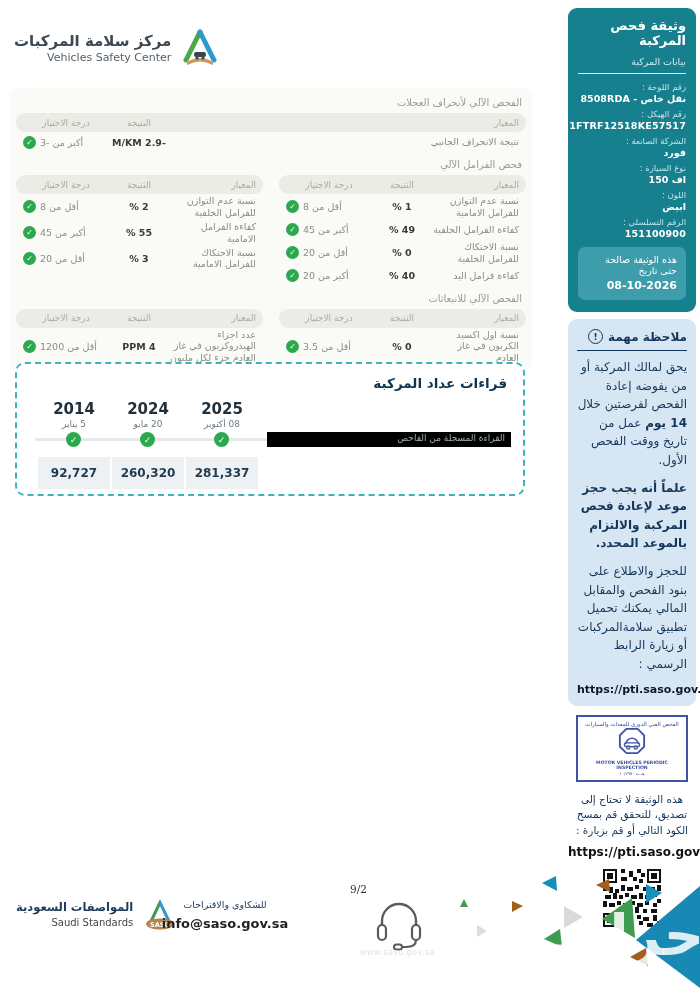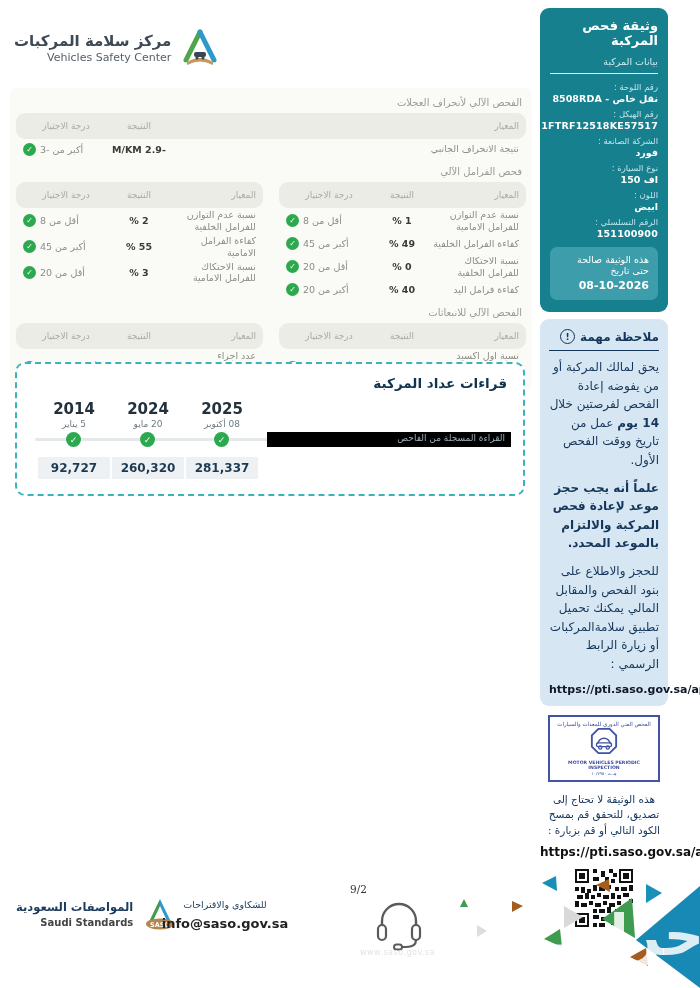--- a/index.html
+++ b/index.html
@@ -9,21 +9,21 @@
   
   .vsc-logo{position:absolute;left:14px;top:28px;display:flex;align-items:center;gap:8px;}
   .vsc-text{text-align:right;}
   .vsc-ar{font-size:15px;font-weight:bold;color:#3d4a55;}
   .vsc-en{font-size:11px;color:#55606a;margin-top:1px;}
 
   
   .main-panel{position:absolute;left:10px;top:88px;width:522px;background:#fafaf7;border-radius:8px;padding:2px 0 6px;}
   .sec-title{color:#9b9b93;font-size:10px;text-align:right;margin:7px 10px 5px;direction:rtl;}
   .tbl{margin:0 6px;}
-  .thead{display:flex;direction:ltr;background:#ececе6;background:#ececE6;border-radius:9px;height:26px;align-items:center;color:#abab a3;color:#ababa3;font-size:9px;padding:0 7px;}
+  .thead{display:flex;direction:ltr;background:#ececе6;background:#ececE6;border-radius:9px;height:19px;align-items:center;color:#abab a3;color:#ababa3;font-size:9px;padding:0 7px;}
   .trow{display:flex;direction:ltr;align-items:center;min-height:18px;padding:1px 7px;font-size:9.5px;}
   .tc-pass{width:86px;display:flex;align-items:center;gap:4px;color:#8d8d85;}
   .tc-res{width:60px;text-align:center;font-weight:bold;color:#3a3a38;direction:ltr;unicode-bidi:bidi-override;}
   .tc-crit{flex:1;text-align:right;color:#8d8d85;direction:rtl;line-height:1.25;}
   .th-pass{width:86px;text-align:center;}
   .th-res{width:60px;text-align:center;}
   .th-crit{flex:1;text-align:right;direction:rtl;}
   .check{display:inline-flex;width:13px;height:13px;border-radius:50%;background:#2ca94e;color:#fff;font-size:8px;align-items:center;justify-content:center;flex:none;}
   .check::before{content:"✓";font-weight:bold;}
   .pair{display:flex;direction:rtl;gap:16px;margin:0 6px;}
@@ -33,24 +33,24 @@
   .odo-box{position:absolute;left:15px;top:362px;width:506px;height:130px;border:2px dashed #3ab3ba;border-radius:10px;background:#fff;}
   .odo-title{position:absolute;right:16px;top:11px;font-weight:bold;color:#10354f;font-size:13.5px;direction:rtl;}
   .odo-col{position:absolute;width:70px;text-align:center;top:36px;}
   .odo-year{font-size:15px;font-weight:bold;color:#22313c;}
   .odo-date{font-size:9px;color:#6b7a84;margin-top:1px;direction:rtl;}
   .odo-line{position:absolute;left:18px;top:74px;width:234px;height:3px;background:#e4e8e8;border-radius:2px;}
   .odo-strip{position:absolute;left:250px;right:12px;top:68px;height:15px;background:#000000;}
   .odo-strip-label{position:absolute;right:6px;top:1px;font-size:9px;color:#9fafb6;direction:rtl;}
   .odo-check{position:absolute;top:68px;width:15px;height:15px;border-radius:50%;background:#2ca94e;color:#fff;font-size:9px;display:flex;align-items:center;justify-content:center;}
   .odo-check::before{content:"✓";font-weight:bold;}
-  .odo-cell{position:absolute;top:93px;width:72px;height:22px;background:#edf1f3;display:flex;align-items:center;justify-content:center;font-size:12px;font-weight:bold;color:#1f3a50;}
+  .odo-cell{position:absolute;top:93px;width:72px;height:32px;background:#edf1f3;display:flex;align-items:center;justify-content:center;font-size:12px;font-weight:bold;color:#1f3a50;}
 
   
-  .sidebar{position:absolute;left:540px;top:8px;width:128px;}
+  .sidebar{position:absolute;left:568px;top:8px;width:128px;}
   .teal{background:#17808f;border-radius:9px;padding:10px 10px 12px;color:#fff;}
   .sb-title{font-size:13px;font-weight:bold;text-align:right;direction:rtl;}
   .sb-sub{font-size:9.5px;color:#d6ecef;text-align:right;direction:rtl;margin-top:8px;}
   .sb-hr{border:0;border-top:1px solid rgba(255,255,255,.9);margin:6px 0 8px;}
   .fld{margin-bottom:5px;text-align:right;direction:rtl;}
   .fld-l{font-size:8.5px;color:#bfe2e8;}
   .fld-v{font-size:9.5px;font-weight:bold;margin-top:1px;letter-spacing:.2px;}
   .badge{background:#3e9daa;border-radius:7px;padding:7px 9px 8px;margin-top:8px;text-align:right;direction:rtl;}
   .badge-l{font-size:9.5px;}
   .badge-d{font-size:11px;font-weight:bold;margin-top:3px;}
@@ -68,21 +68,21 @@
   .stamp-bot{font-size:4.6px;font-weight:bold;margin-top:1px;}
   .stamp-sub{font-size:4.2px;margin-top:1px;}
   .verify{margin-top:10px;font-size:10.5px;color:#12355c;text-align:center;line-height:1.5;direction:rtl;}
   .verify-link{margin-top:6px;font-size:12px;font-weight:bold;color:#111;text-align:center;direction:ltr;}
   .qr{display:block;margin:10px auto 0;}
 
   
   .saso-block{position:absolute;left:16px;top:896px;display:flex;align-items:center;gap:7px;}
   .saso-text{text-align:right;}
   .saso-ar{font-size:11.5px;font-weight:bold;color:#1b3a5c;}
-  .saso-en{font-size:10px;color:#444;margin-top:3px;font-weight:bold;}
+  .saso-en{font-size:10px;color:#444;margin-top:3px;}
   .complaints{position:absolute;left:160px;top:899px;width:130px;text-align:center;}
   .comp-l{font-size:9.5px;color:#1b3a5c;direction:rtl;}
   .comp-e{font-size:13px;font-weight:bold;color:#222;margin-top:6px;}
   .pagenum{position:absolute;left:350px;top:883px;font-size:10.5px;color:#333;font-family:"DejaVu Serif","Liberation Serif",serif;}
   .headset{position:absolute;left:368px;top:892px;}
   .www-mark{position:absolute;left:360px;top:948px;font-size:8px;color:#e3e3e3;letter-spacing:.5px;}
   .tri-field{position:absolute;left:430px;top:860px;}
   .haraj{position:absolute;right:-4px;top:908px;width:250px;text-align:right;font-size:56px;font-weight:bold;color:rgba(255,255,255,.85);direction:rtl;line-height:1;pointer-events:none;}
 </style>
 </head>

